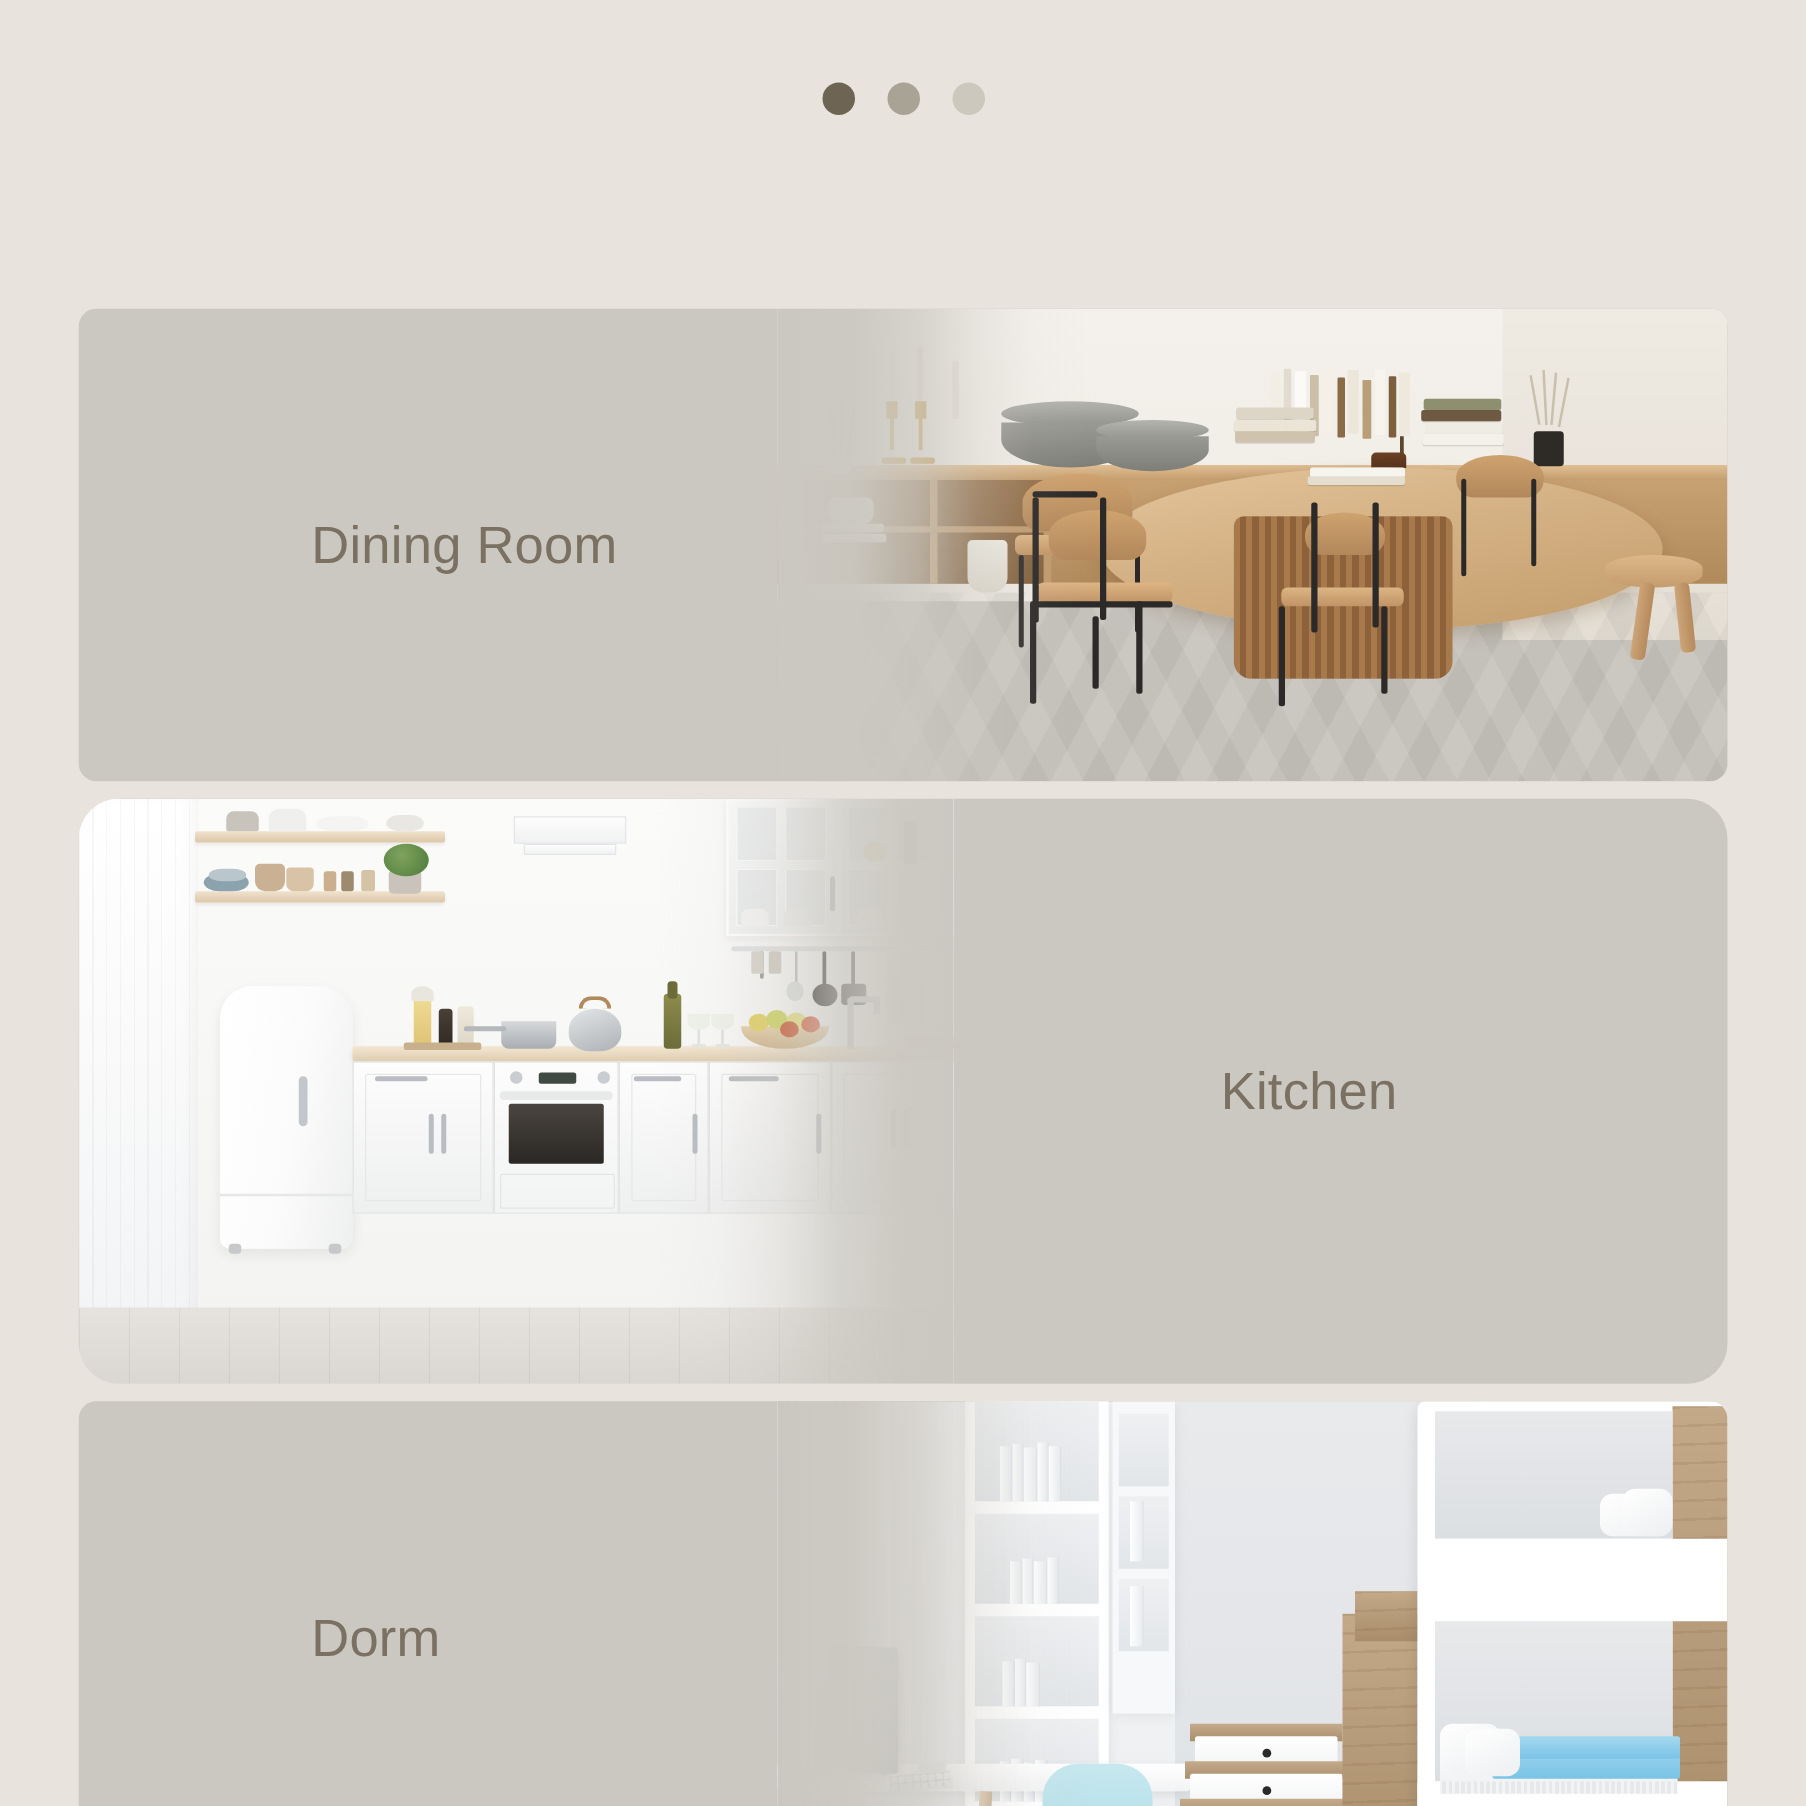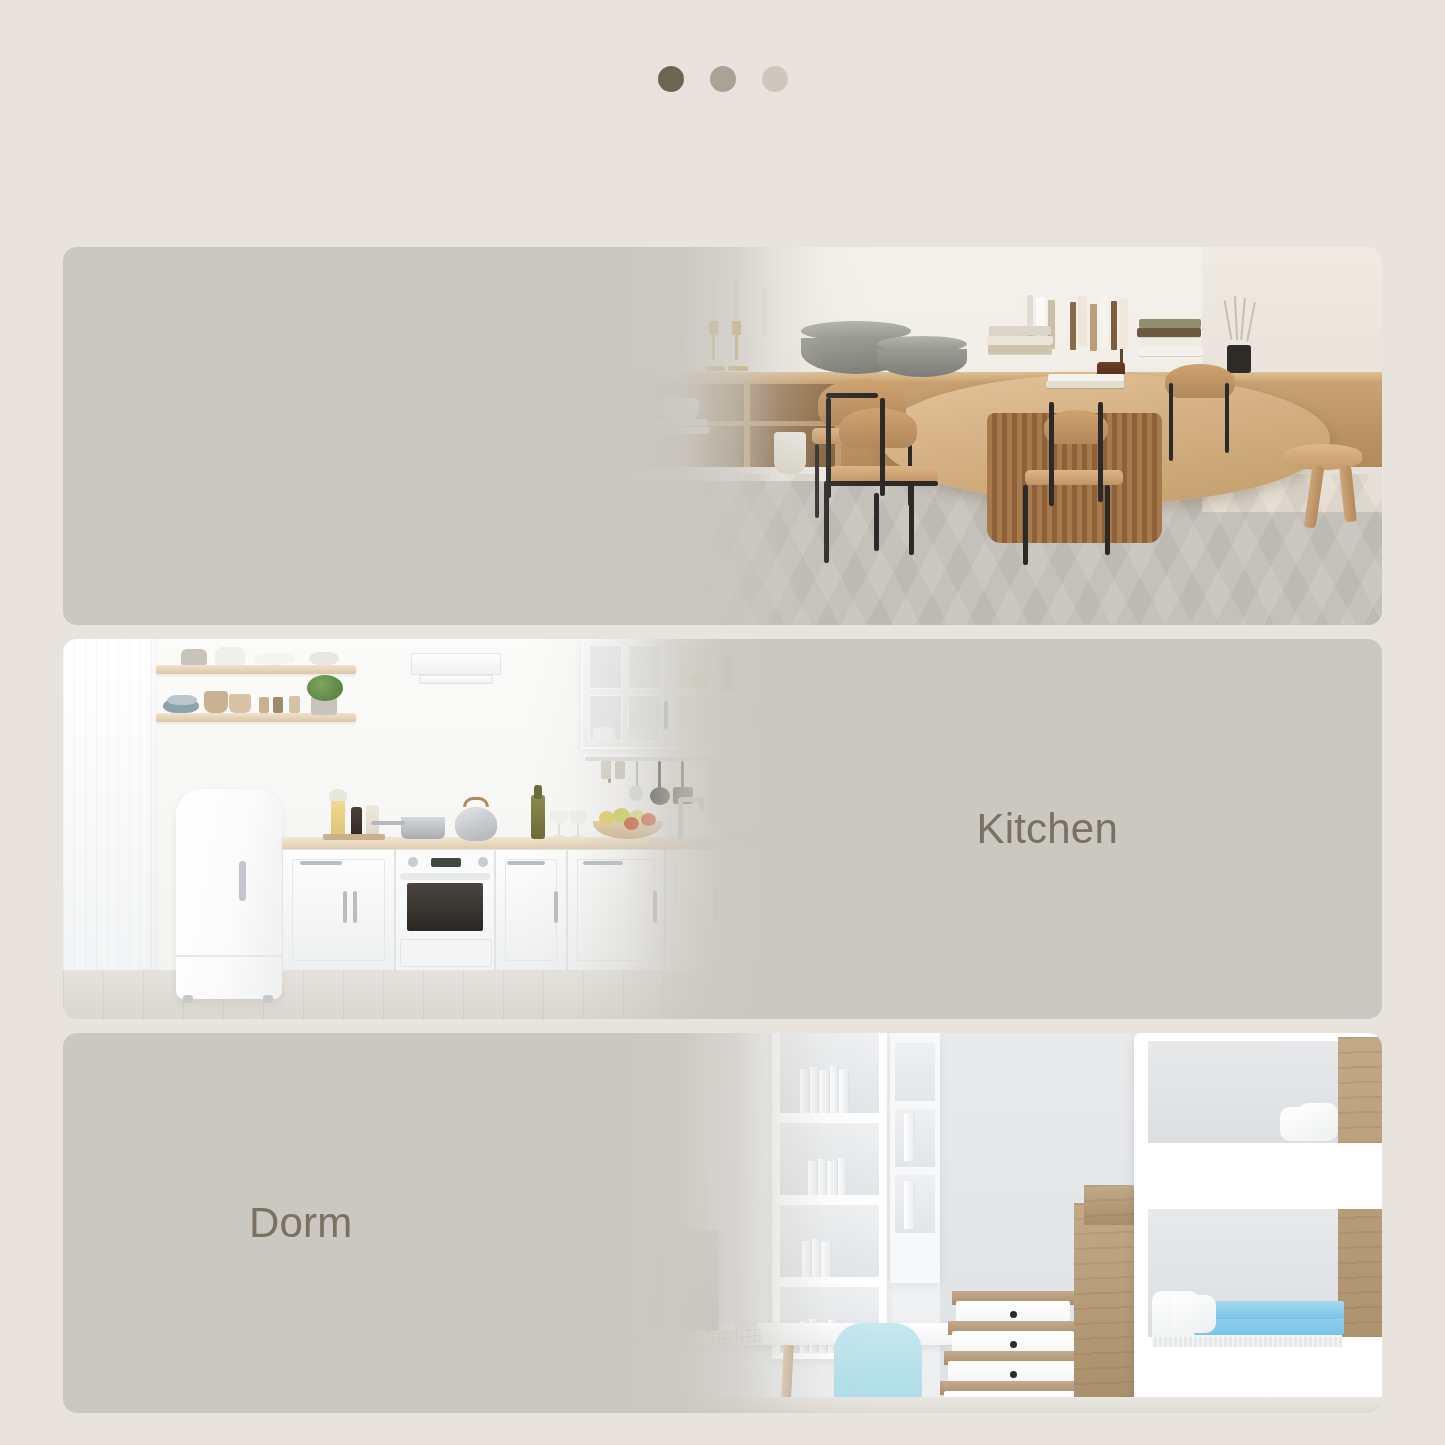--- a/index.html
+++ b/index.html
@@ -54,21 +54,21 @@
   .panel {
     position: relative;
     width: 1319px;
     border-radius: 14px;
     background: #cbc8c1;
     overflow: hidden;
   }
   .panel + .panel { margin-top: 14px; }
 
   .panel-1 { height: 378px; }
-  .panel-2 { height: 380px; }
+  .panel-2 { height: 468px; border-radius: 32px; }
   .panel-3 { height: 380px; }
 
   .panel-label {
     position: absolute;
     top: 50%;
     transform: translateY(-50%);
     font-size: 42px;
     color: #7a7162;
     letter-spacing: 0.2px;
     z-index: 5;
@@ -463,20 +463,21 @@
         <div class="d-chair-back" style="left:71.5%;top:31%;width:70px;height:34px;"></div>
         <div class="d-leg" style="left:72%;top:36%;width:4px;height:78px;"></div>
         <div class="d-leg" style="left:79.4%;top:36%;width:4px;height:70px;"></div>
 
         <div class="d-stool-top" style="right:20px;top:52%;width:78px;height:26px;"></div>
         <div class="d-stool-leg" style="right:62px;top:58%;width:12px;height:62px;transform:rotate(8deg);"></div>
         <div class="d-stool-leg" style="right:28px;top:58%;width:12px;height:56px;transform:rotate(-6deg);"></div>
       </div>
     </div>
 
+    <div class="panel-label label-left">Dining Room</div>
   </div>
 
   <div class="panel panel-2">
 
     <div class="photo photo-left">
       <div class="scene">
         <div class="k-wall"></div>
         <div class="k-window"></div>
         <div class="k-window-sheer"></div>
         <div class="k-floor"></div>

